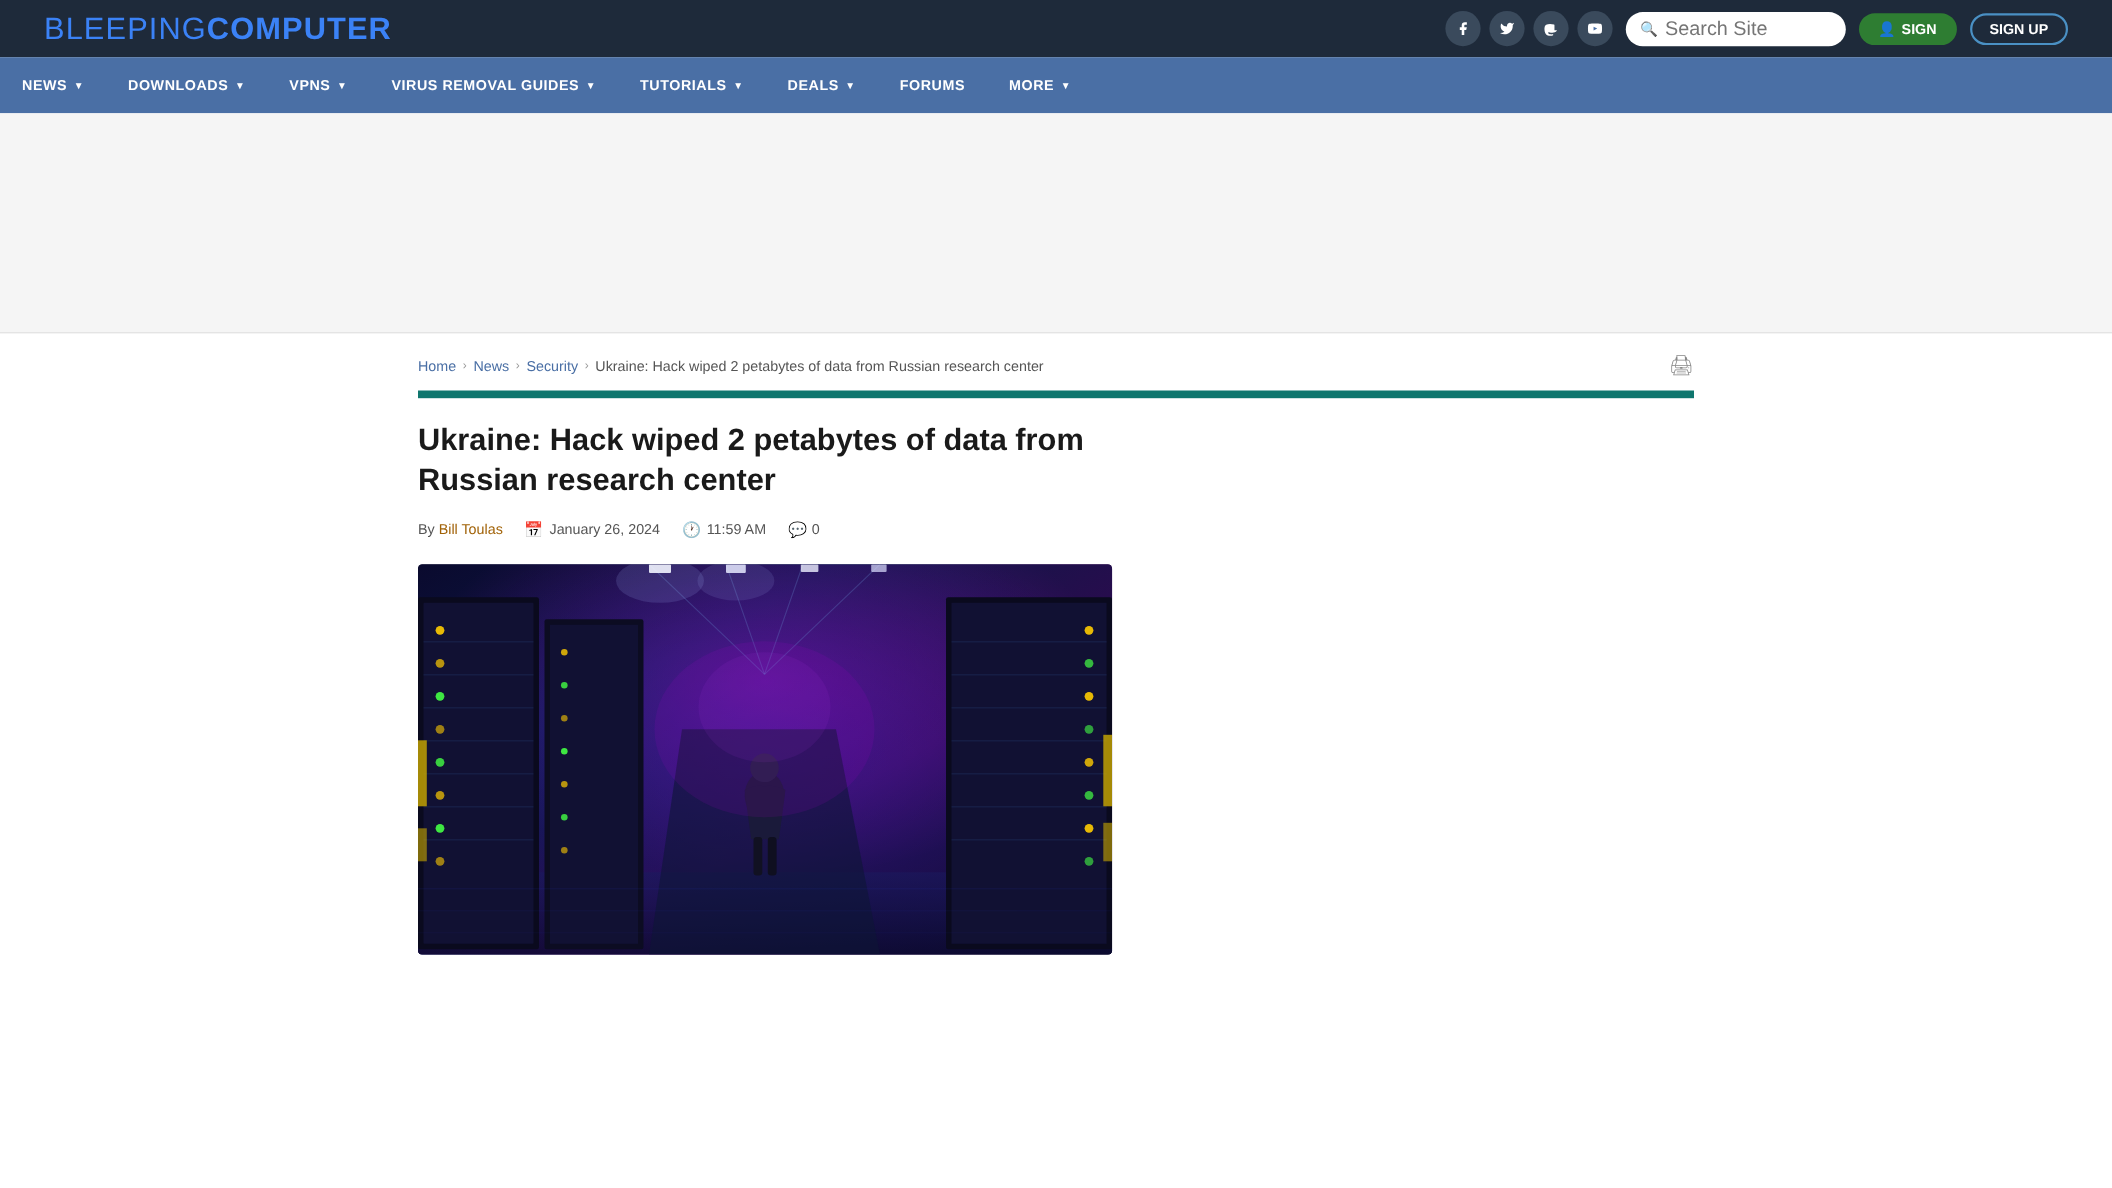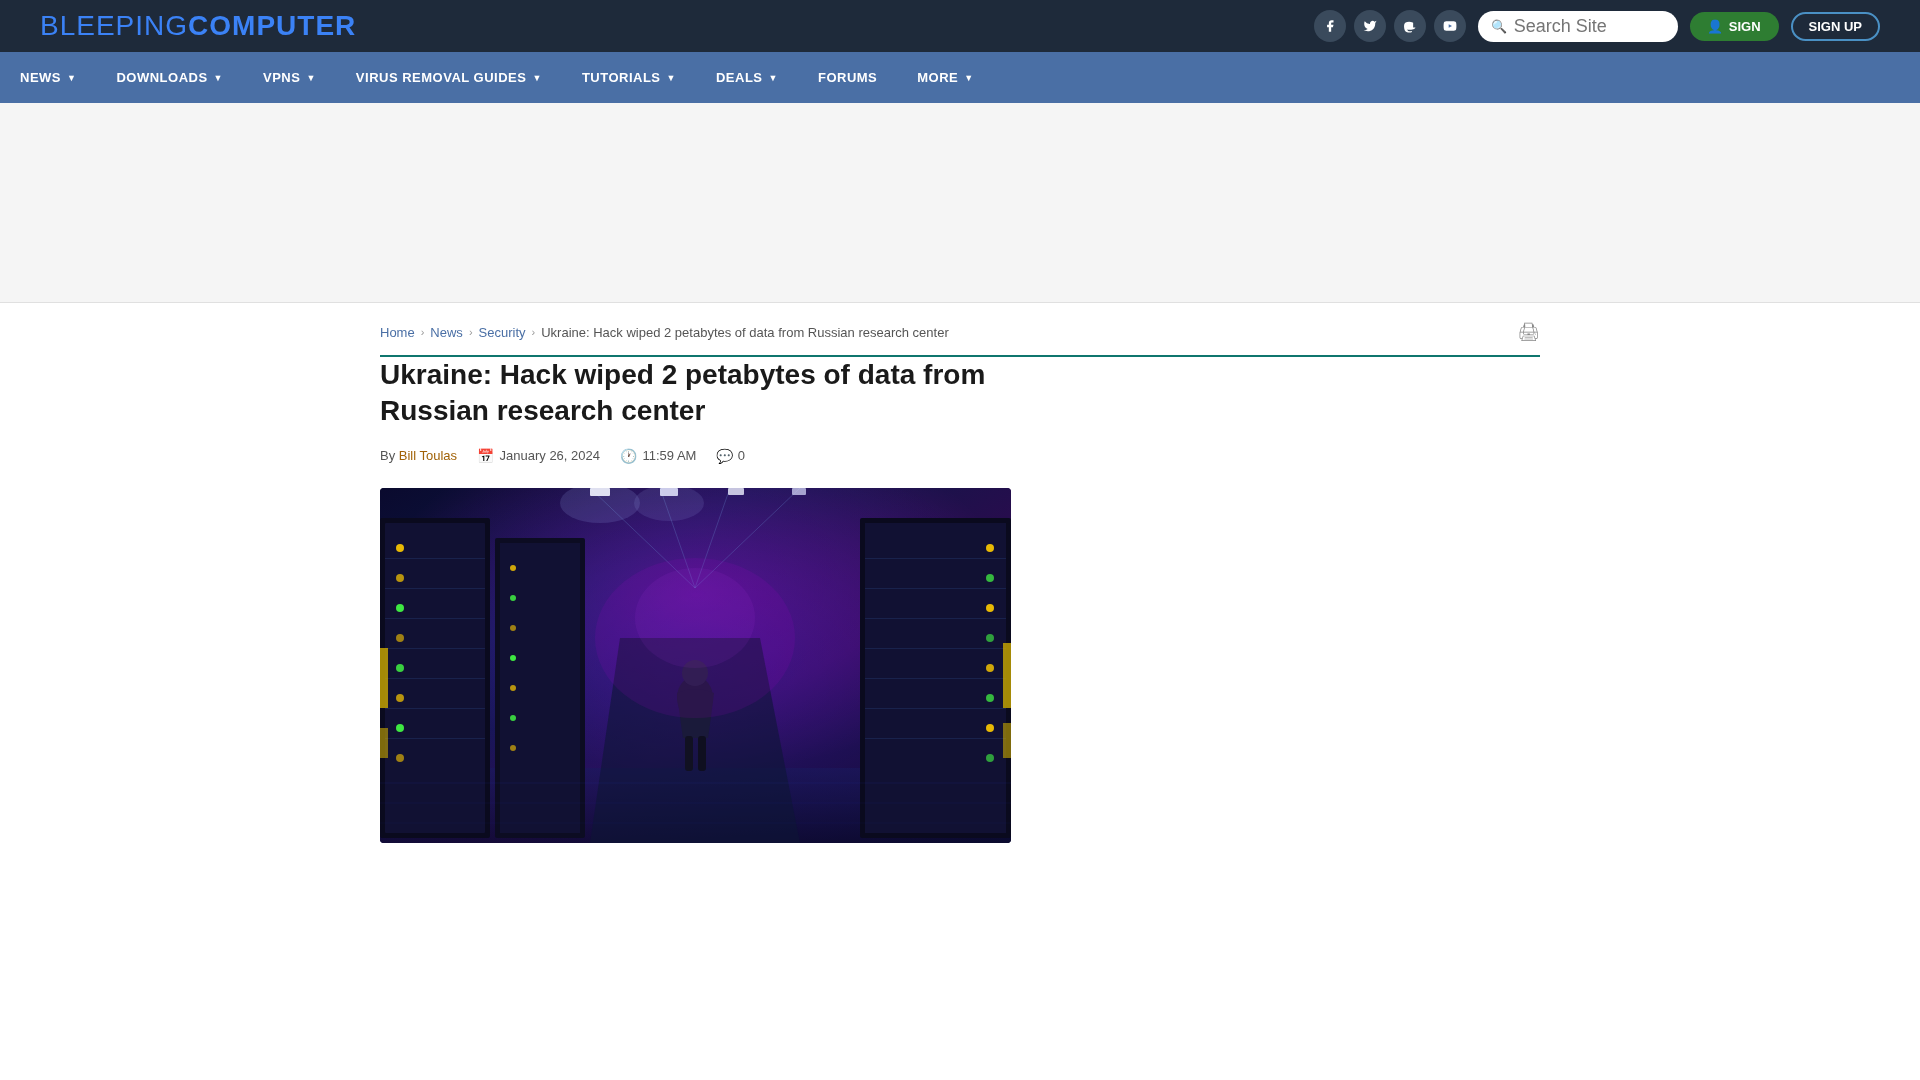--- a/index.html
+++ b/index.html
@@ -134,21 +134,22 @@
       padding: 0 20px;
     }
 
     
     .breadcrumb {
       display: flex;
       align-items: center;
       gap: 6px;
       padding: 18px 0 12px;
       font-size: 13px;
-      border-bottom: 2px solid #0f766e;
+      border-bottom: 7px solid #0f766e;
+      margin-bottom: 20px;
     }
     .breadcrumb a {
       color: #4a6fa5;
       text-decoration: none;
     }
     .breadcrumb-sep {
       color: #999;
       font-size: 11px;
     }
     .breadcrumb-current {

